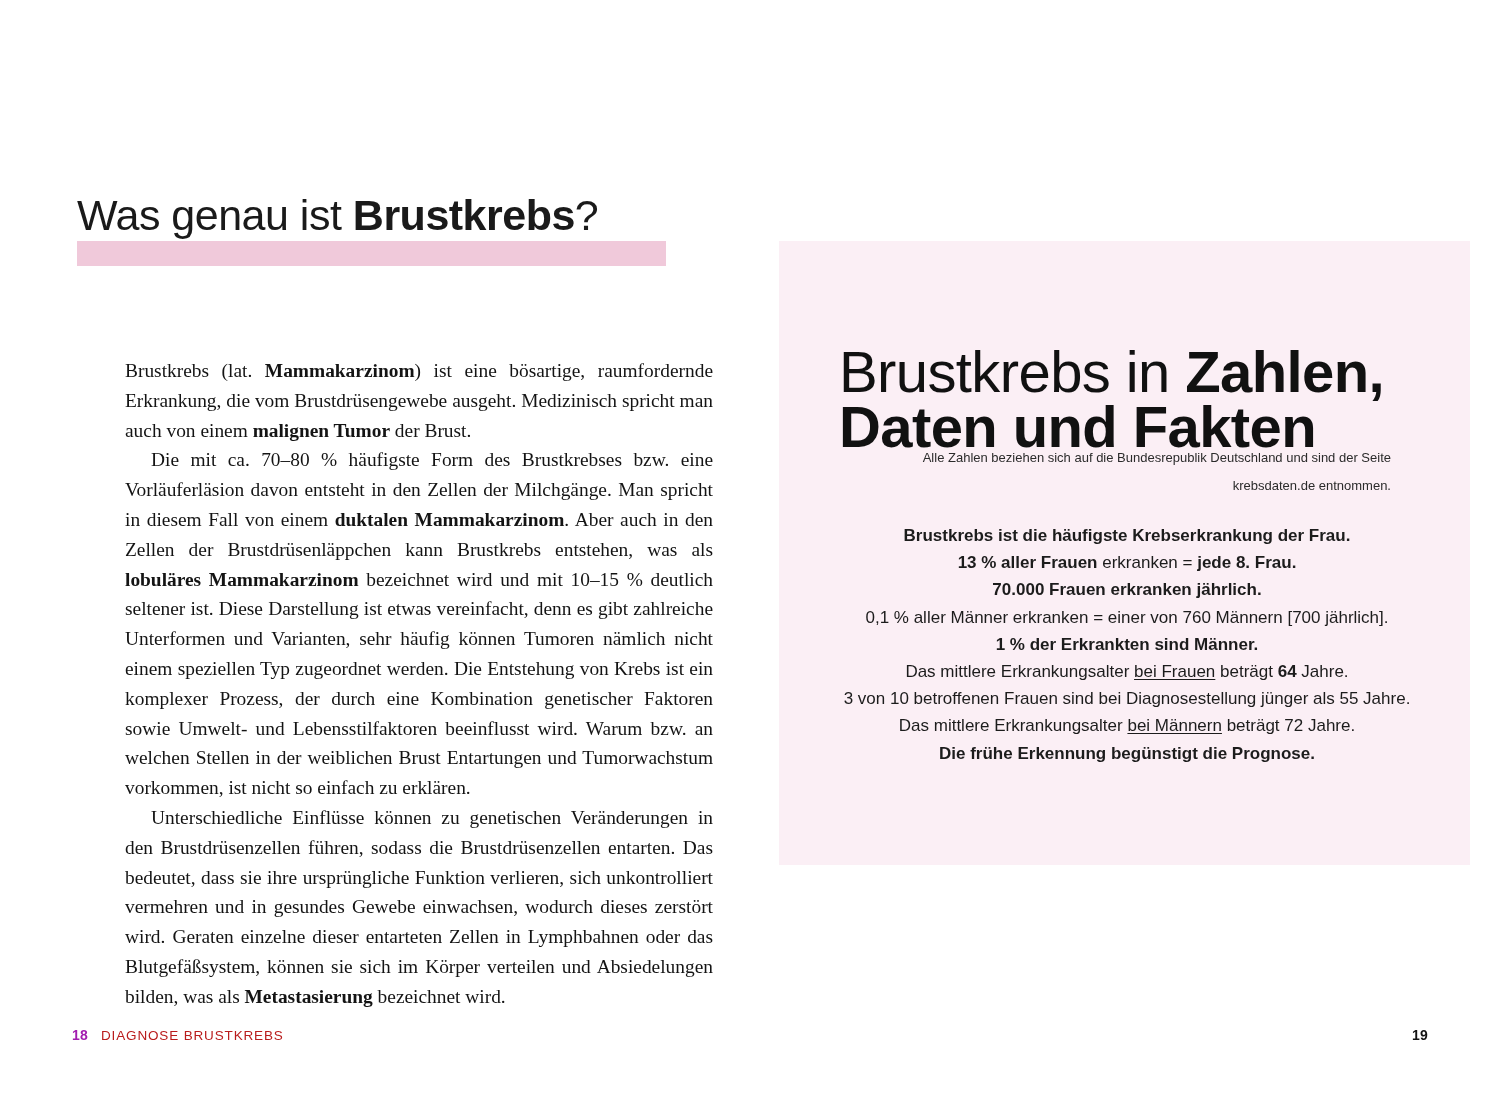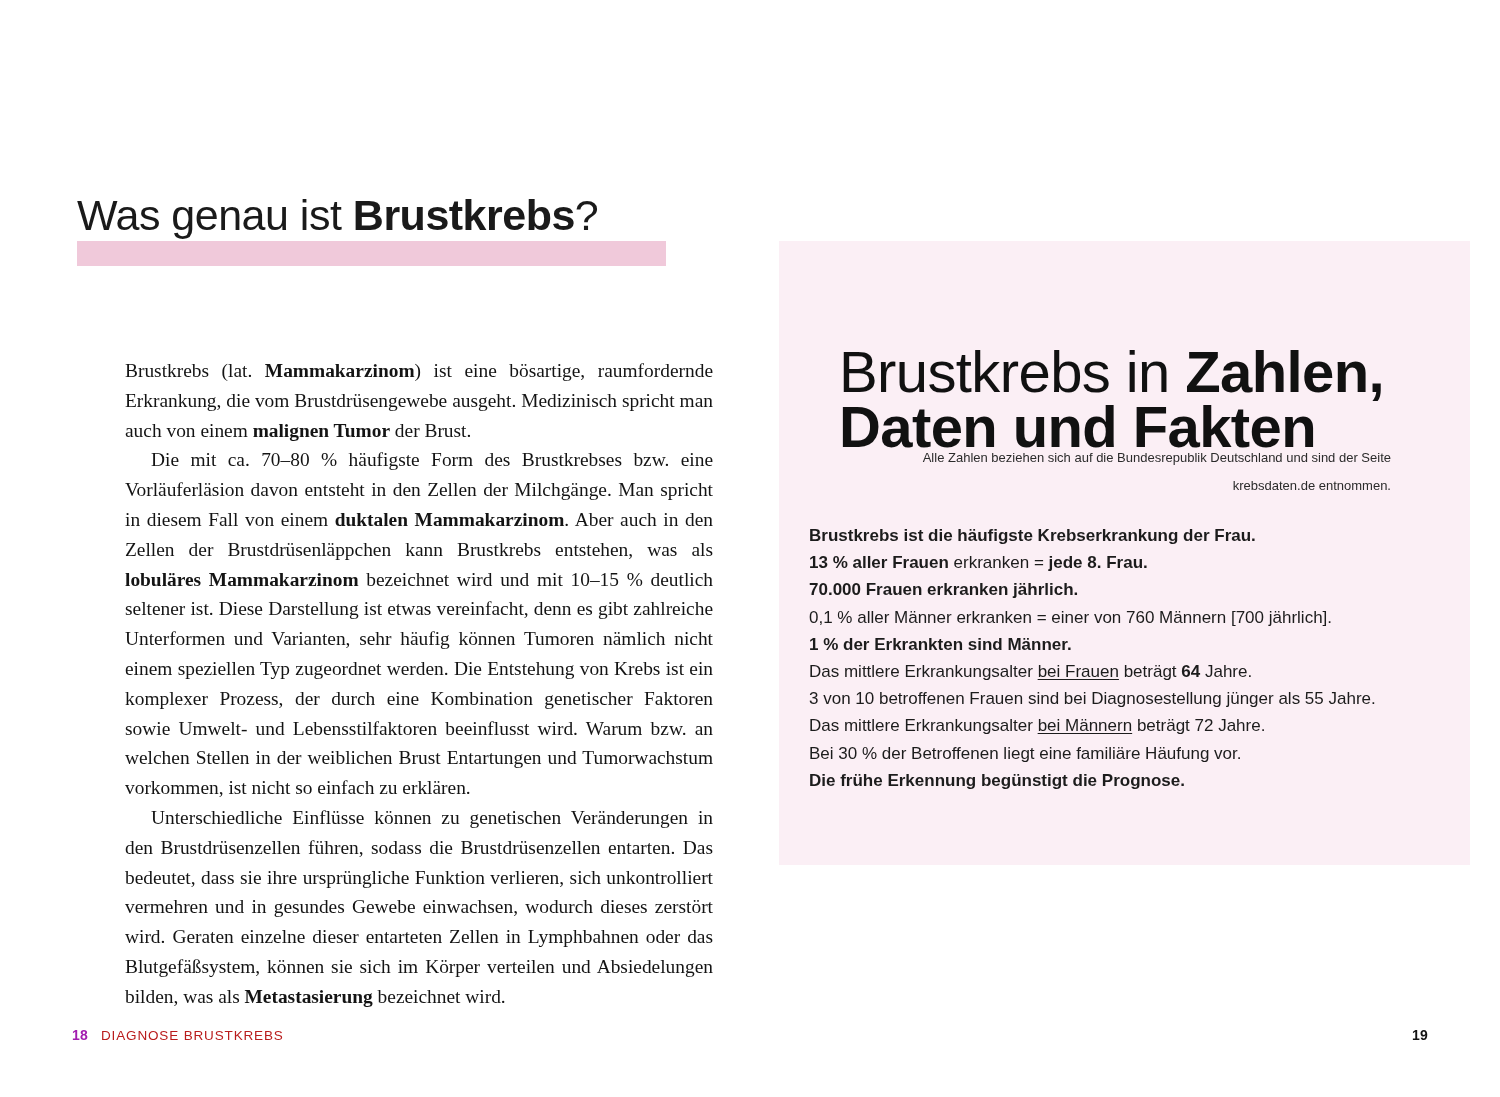--- a/index.html
+++ b/index.html
@@ -115,21 +115,21 @@
     color: #2b2b2b;
     font-weight: 400;
     text-align: right;
   }
 
   .fact-list {
     position: absolute;
     left: 30px;
     top: 281px;
     width: 636px;
-    text-align: left;
+    text-align: center;
     font-family: "Liberation Sans", sans-serif;
     font-size: 17px;
     line-height: 27.2px;
     color: #1c1c1c;
   }
   .fact-list .line { white-space: nowrap; }
   .fact-list .line.bold { font-weight: 700; }
   .fact-list b { font-weight: 700; }
   .fact-list u { text-decoration: underline; text-underline-offset: 2px; }
 
@@ -213,21 +213,20 @@
 
       <div class="fact-list">
           <div class="line bold">Brustkrebs ist die häufigste Krebserkrankung der Frau.</div>
           <div class="line"><b>13 % aller Frauen</b><span> erkranken = </span><b>jede 8. Frau.</b></div>
           <div class="line bold">70.000 Frauen erkranken jährlich.</div>
           <div class="line"><span>0,1 % aller Männer erkranken = einer von 760 Männern [700 jährlich].</span></div>
           <div class="line bold">1 % der Erkrankten sind Männer.</div>
           <div class="line"><span>Das mittlere Erkrankungsalter </span><span><u>bei Frauen</u></span><span> beträgt </span><b>64</b><span> Jahre.</span></div>
           <div class="line"><span>3 von 10 betroffenen Frauen sind bei Diagnosestellung jünger als 55 Jahre.</span></div>
           <div class="line"><span>Das mittlere Erkrankungsalter </span><span><u>bei Männern</u></span><span> beträgt 72 Jahre.</span></div>
-          <div class="line"><span>Bei 30 % der Betroffenen liegt eine familiäre Häufung vor.</span></div>
           <div class="line bold">Die frühe Erkennung begünstigt die Prognose.</div>
         </div>
     </div>
 
     <div class="footer-right">19</div>
   </div>
 
 </div>
 
 </body></html>

